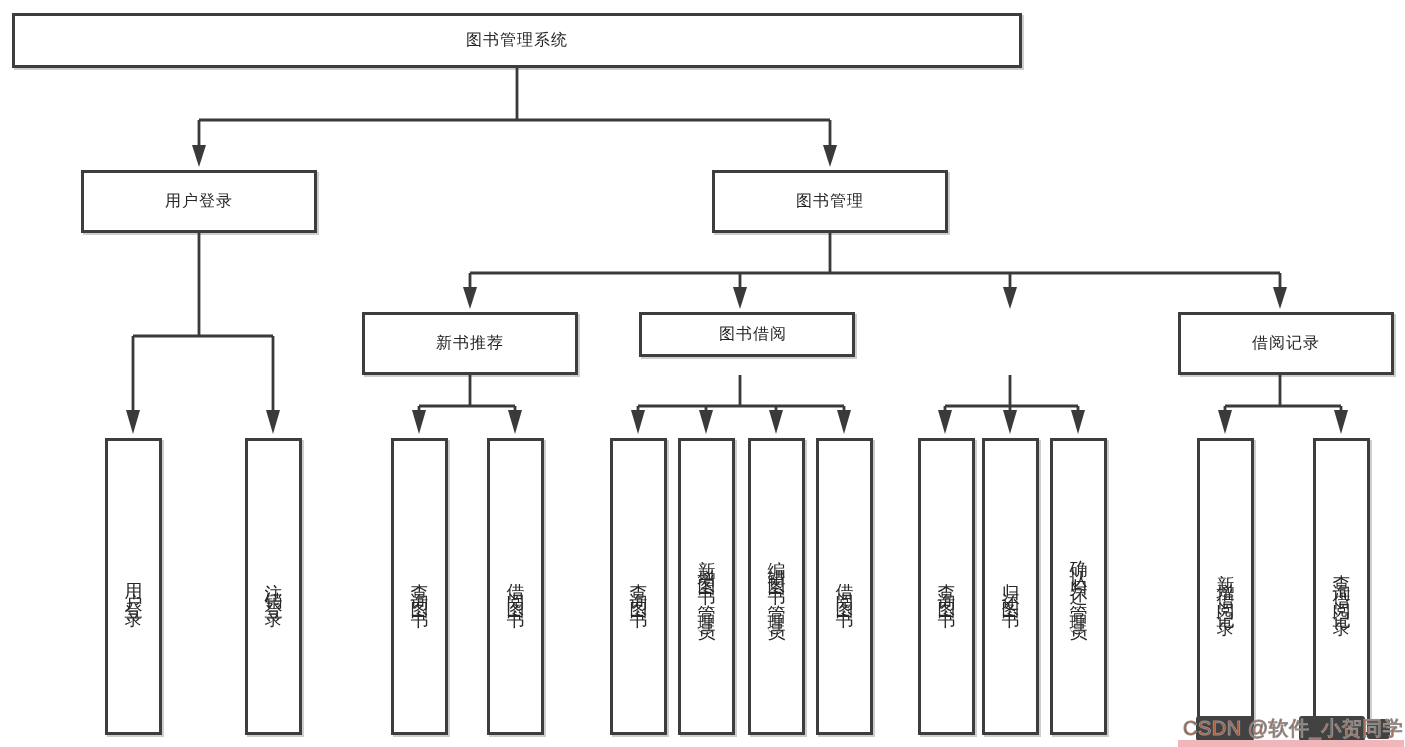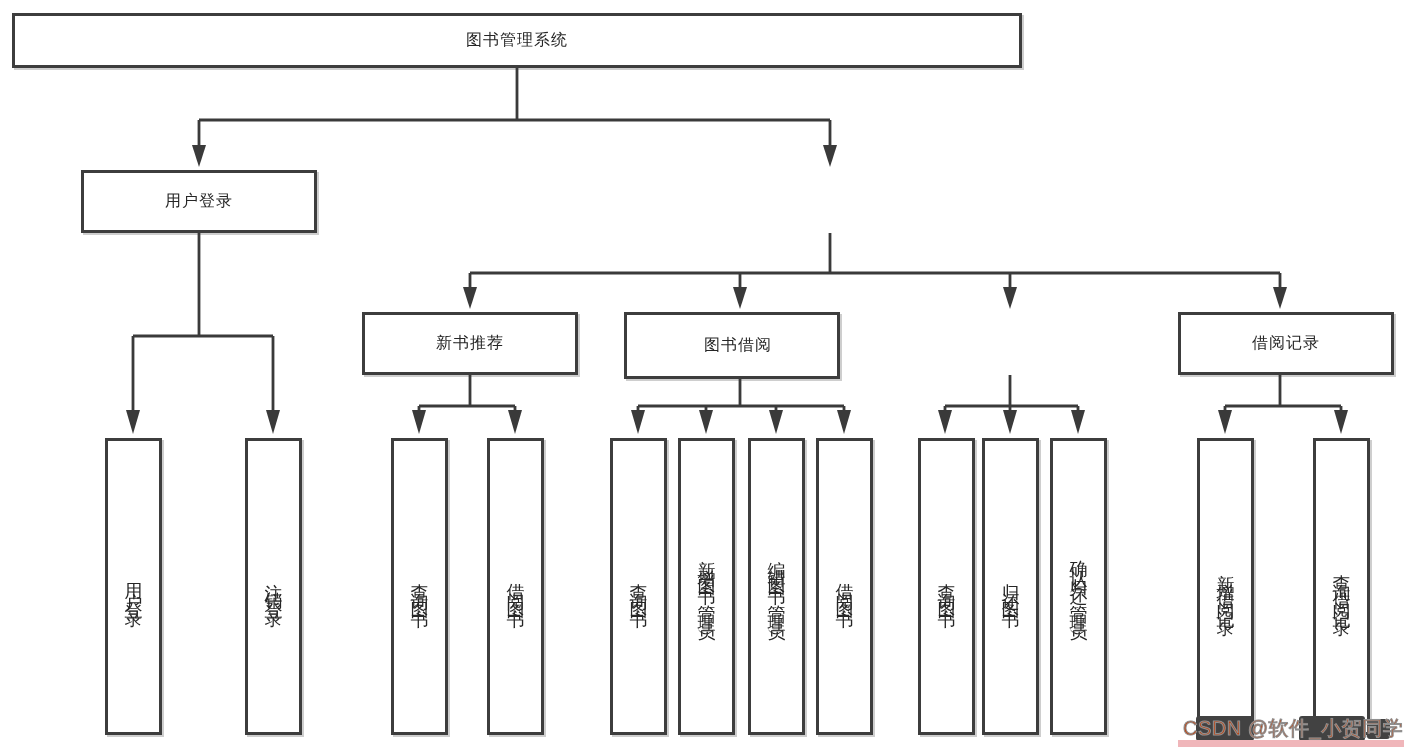--- a/index.html
+++ b/index.html
@@ -28,21 +28,21 @@
     text-orientation:mixed;
     letter-spacing:9px;
     line-height:1;
     white-space:nowrap;
   }
   
   .n-root{left:12px;top:13px;width:1010px;height:55px;}
   .n-user-login{left:81px;top:170px;width:236px;height:63px;}
   .n-book-mgmt{left:712px;top:170px;width:236px;height:63px;}
   .n-new-book{left:362px;top:312px;width:216px;height:63px;}
-  .n-book-borrow{left:624px;top:312px;width:216px;height:67px;padding-left:12px;}
+  .n-book-borrow{left:639px;top:312px;width:216px;height:45px;padding-left:12px;}
   .n-current-borrow{left:902px;top:312px;width:215px;height:63px;}
   .n-borrow-record{left:1172px;top:312px;width:216px;height:63px;margin-left:6px;}
   .l1{left:105px;}  .l2{left:245px;}  .l3{left:391px;}  .l4{left:487px;}
   .l5{left:610px;}  .l6{left:678px;}  .l7{left:748px;}  .l8{left:816px;}
   .l9{left:918px;}  .l10{left:982px;} .l11{left:1050px;}
   .l12{left:1197px;}.l13{left:1313px;}
   .leaf{top:438px;width:57px;height:297px;}
   
   .wm-chip{position:absolute;background:#424242;border-radius:3px;}
   .chip1{left:1196px;top:716px;width:58px;height:25px;}
@@ -97,20 +97,21 @@
       <polygon points="1003,410 1017,410 1010,434"></polygon>
       <polygon points="1071,410 1085,410 1078,434"></polygon>
       <polygon points="1218,410 1232,410 1225,434"></polygon>
       <polygon points="1334,410 1348,410 1341,434"></polygon>
     </g>
   </svg>
 
   <div class="node n-root">图书管理系统</div>
 
   <div class="node n-user-login">用户登录</div>
+  <div class="node n-book-mgmt">图书管理</div>
 
   <div class="node n-new-book">新书推荐</div>
   <div class="node n-book-borrow">图书借阅</div>
   <div class="node n-borrow-record">借阅记录</div>
 
   <div class="node leaf l1">
       <span class="vtext">用户登录</span>
     </div>
   <div class="node leaf l2">
       <span class="vtext">注销登录</span>

